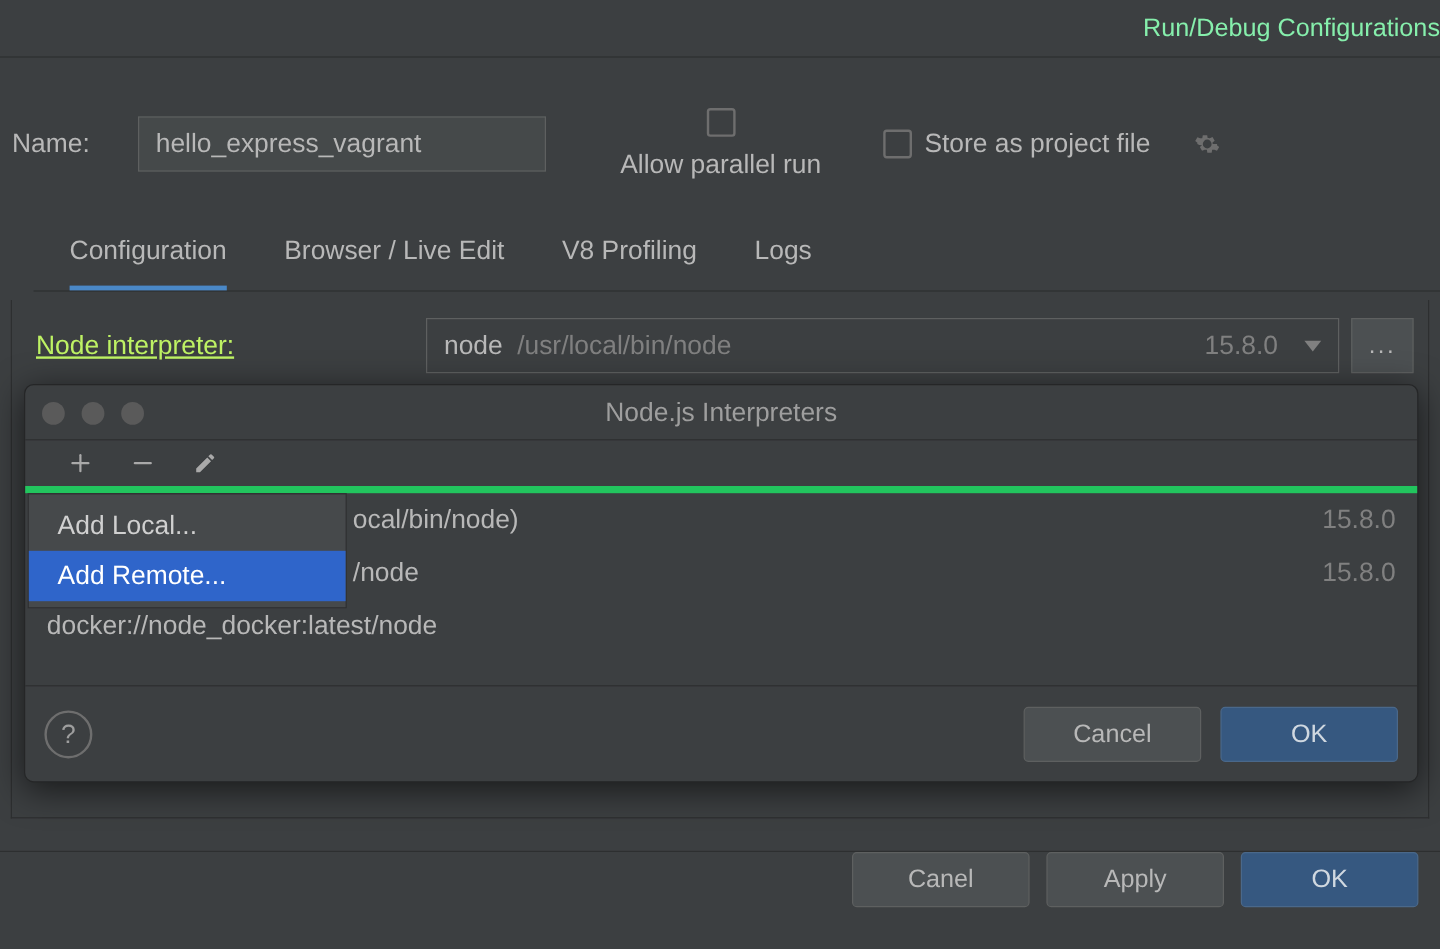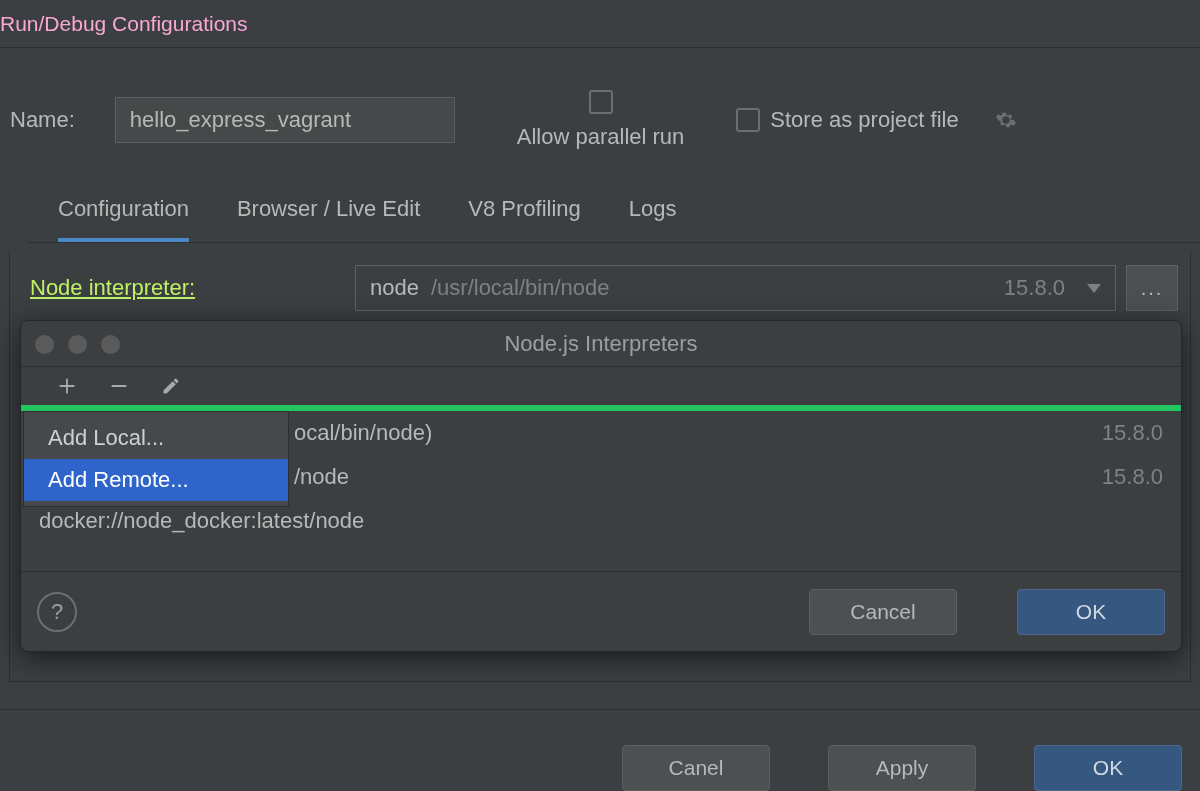--- a/index.html
+++ b/index.html
@@ -9,23 +9,23 @@
     background: #3c3f41;
     font-family: -apple-system, "Segoe UI", Arial, sans-serif;
     color: #bbbbbb;
     font-size: 20px;
     overflow: hidden;
     position: relative;
   }
   .title-bar {
     height: 48px;
     line-height: 48px;
-    text-align: left;
+    text-align: right;
     font-size: 21px;
-    color: #f9a8d4;
+    color: #86efac;
     border-bottom: 1px solid #2d2f30;
   }
   .form-row {
     display: flex;
     align-items: center;
     padding: 42px 10px 0 10px;
     gap: 32px;
   }
   .name-label { font-size: 22px; color: #b8b8b8; margin-right: 8px; }
   .name-input {
@@ -147,21 +147,20 @@
     display: flex; align-items: center; justify-content: center;
     color: #9e9e9e; font-size: 22px;
   }
   .spacer { flex: 1; }
   .btn {
     height: 46px; min-width: 148px; padding: 0 24px;
     border: 1px solid #5e6060; background: #4c5052;
     color: #b8b8b8; font-size: 21px;
     display: flex; align-items: center; justify-content: center;
     border-radius: 4px;
-    margin-left: 44px;
   }
   .btn.primary { background: #365880; border-color: #4a688a; color: #d0d8e0; }
 
   
   .popup {
     position: absolute;
     left: 2px; top: 44px;
     width: 266px;
     background: #46494b;
     border: 1px solid #2d2f30;
@@ -170,21 +169,21 @@
   }
   .popup-item {
     height: 42px; line-height: 42px; padding: 0 24px;
     font-size: 22px; color: #d0d0d0; text-align: left;
   }
   .popup-item.selected { background: #2f65ca; color: #ffffff; }
 
   .main-footer {
     position: absolute; left: 0; right: 0; bottom: 0;
     height: 82px; border-top: 1px solid #2d2f30;
-    display: flex; align-items: flex-end; justify-content: flex-end;
+    display: flex; align-items: flex-start; justify-content: flex-end;
     padding: 0 18px; gap: 14px;
   }
 
   
   .config-panel {
     position: absolute;
     left: 9px; right: 9px;
     top: 250px;
     height: 432px;
     border-left: 1px solid #2d2f30;

